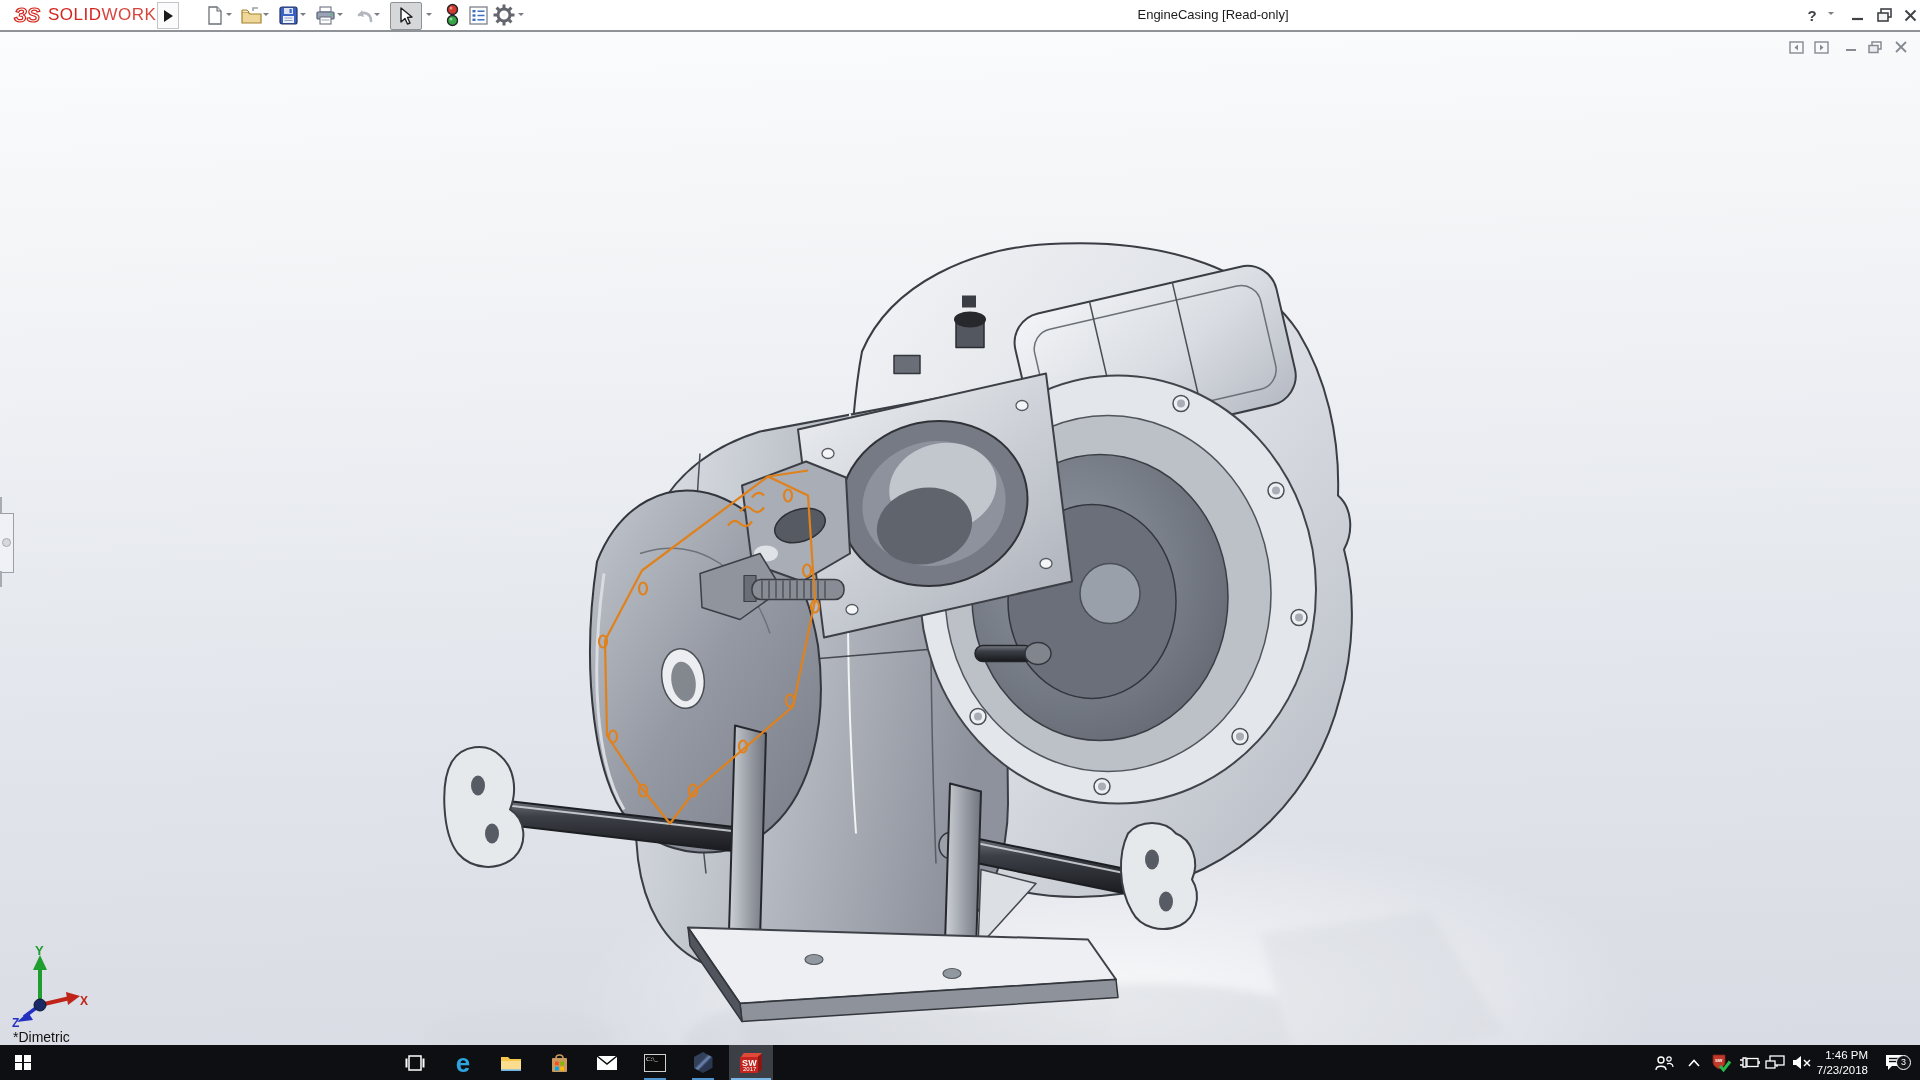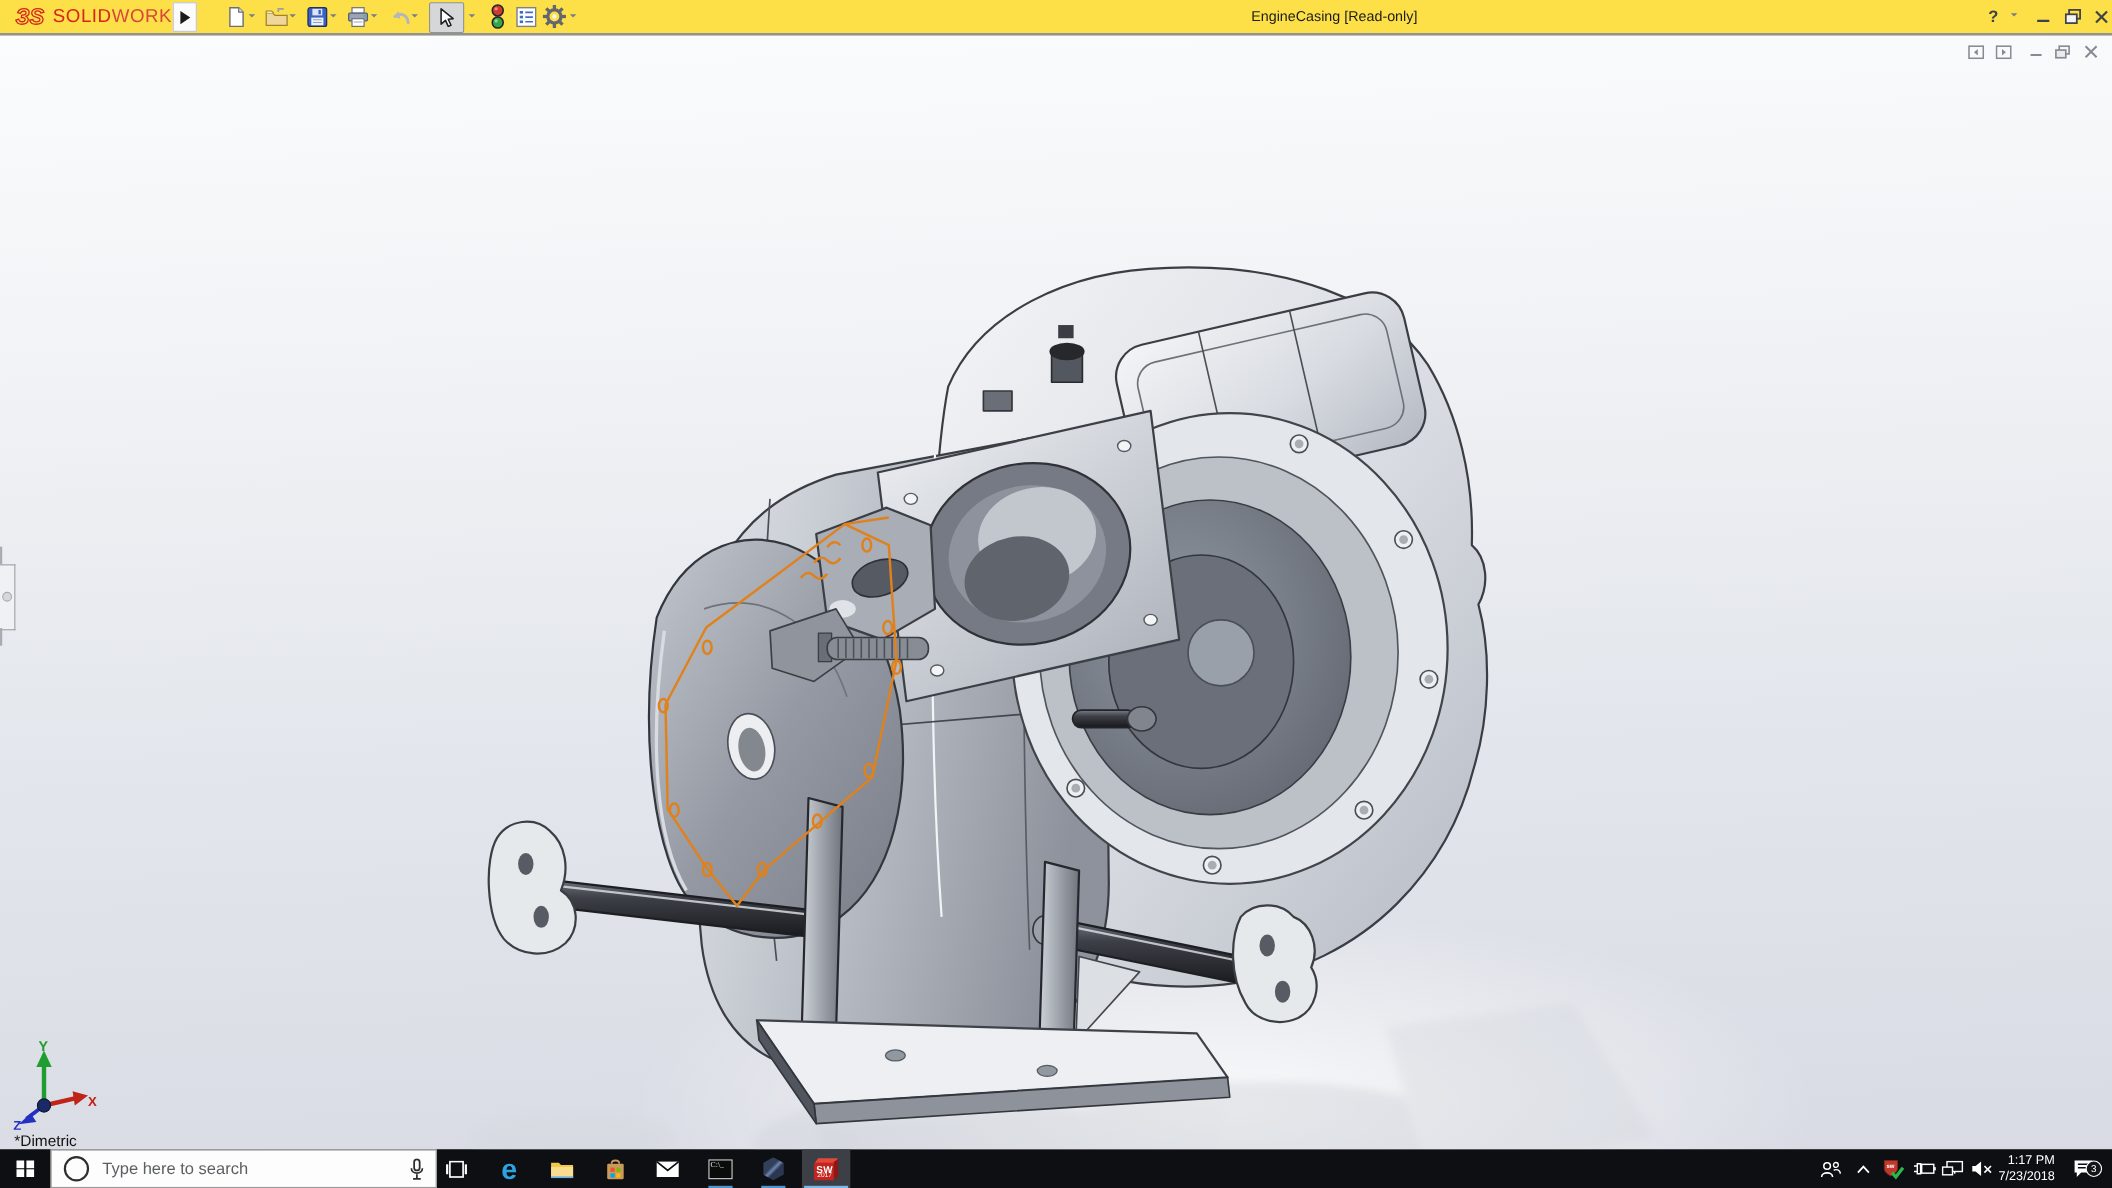--- a/index.html
+++ b/index.html
@@ -1,21 +1,21 @@
 <!DOCTYPE html>
 <html><head>
 <meta charset="utf-8">
 <style>
   html,body{margin:0;padding:0;background:#000;}
   #screen{position:relative;width:1920px;height:1080px;overflow:hidden;
           font-family:"Liberation Sans",sans-serif;-webkit-font-smoothing:antialiased;}
 
   
   #titlebar{position:absolute;left:0;top:0;width:1920px;height:30px;
-            background:#fde047;border-bottom:2px solid #8f9296;z-index:30;}
+            background:#ffffff;border-bottom:2px solid #8f9296;z-index:30;}
   .brand{position:absolute;left:12px;top:3px;height:24px;display:flex;align-items:center;}
   .brand-text{font-size:17px;letter-spacing:.5px;margin-left:2px;}
   .brand-solid{color:#d6251d;font-weight:normal;}
   .brand-works{color:#d8453c;font-weight:400;}
   .flyout-btn{position:absolute;left:157px;top:2px;width:20px;height:25px;background:#fbfbfb;
               border:1px solid #c2c5c9;display:flex;align-items:center;justify-content:center;}
   .flyout-tri{width:0;height:0;border:6px solid transparent;border-left:9px solid #1a1a1a;margin-left:6px;}
   .tb-btn{position:absolute;top:3px;width:24px;height:24px;display:flex;align-items:center;justify-content:center;}
   .caret{position:absolute;top:13px;width:0;height:0;border:3.5px solid transparent;border-top-color:#7a7e84;}
   .sel-box{position:absolute;left:390px;top:2px;width:30px;height:26px;background:#d6d7d9;
@@ -466,30 +466,20 @@
   <div id="taskbar">
     <div id="start-btn">
       <div class="win-logo">
           <span></span>
           <span></span>
           <span></span>
           <span></span>
         </div>
     </div>
 
-    <div id="search-box">
-      <div id="cortana-ring"></div>
-      <span id="search-text">Type here to search</span>
-      <svg id="search-mic" width="14" height="21" viewBox="0 0 14 21">
-        <rect x="4.5" y="1" width="5" height="10" rx="2.5" fill="none" stroke="#2c2c2c" stroke-width="1.6"></rect>
-        <path d="M2 9 C2 15 12 15 12 9" fill="none" stroke="#2c2c2c" stroke-width="1.6"></path>
-        <line x1="7" y1="14.5" x2="7" y2="18" stroke="#2c2c2c" stroke-width="1.6"></line>
-        <line x1="3.5" y1="18.8" x2="10.5" y2="18.8" stroke="#2c2c2c" stroke-width="1.6"></line>
-      </svg>
-    </div>
 
     <div class="tb-app" style="left:393px">
       <svg width="20" height="16" viewBox="0 0 20 16">
         <rect x="4" y="1" width="12" height="14" fill="none" stroke="#fff" stroke-width="1.5"></rect>
         <rect x="0.5" y="3.5" width="2" height="9" fill="#fff"></rect>
         <rect x="17.5" y="3.5" width="2" height="9" fill="#fff"></rect>
       </svg>
     </div>
 
     <div class="tb-app" style="left:441px">
@@ -580,21 +570,21 @@
       </svg>
     </div>
     <div class="tray-item" style="left:1788px;width:26px">
       <svg width="19" height="15" viewBox="0 0 19 15">
         <polygon points="1,5 4,5 9,1 9,14 4,10 1,10" fill="#fff"></polygon>
         <line x1="12" y1="5" x2="18" y2="11" stroke="#fff" stroke-width="1.5"></line>
         <line x1="18" y1="5" x2="12" y2="11" stroke="#fff" stroke-width="1.5"></line>
       </svg>
     </div>
     <div id="clock">
-      <span>1:17 PM</span>
+      <span>1:46 PM</span>
       <span>7/23/2018</span>
     </div>
     <div class="tray-item" style="left:1878px;width:34px">
       <div style="position:relative;width:20px;height:18px">
         <svg width="20" height="18" viewBox="0 0 20 18">
           <path d="M1 1 L17 1 L17 12 L7 12 L3 16 L3 12 L1 12 Z" fill="#fff"></path>
           <line x1="4" y1="4.5" x2="14" y2="4.5" stroke="#0e0f12" stroke-width="1.4"></line>
           <line x1="4" y1="7.5" x2="14" y2="7.5" stroke="#0e0f12" stroke-width="1.4"></line>
         </svg>
         <div class="badge">3</div>

